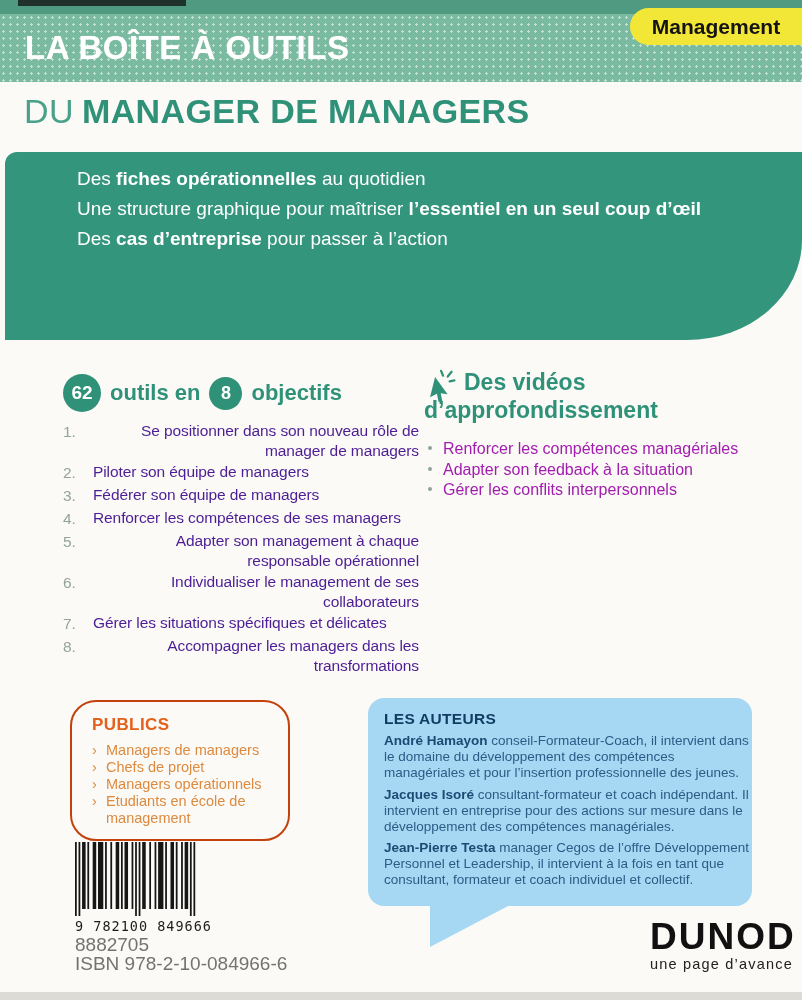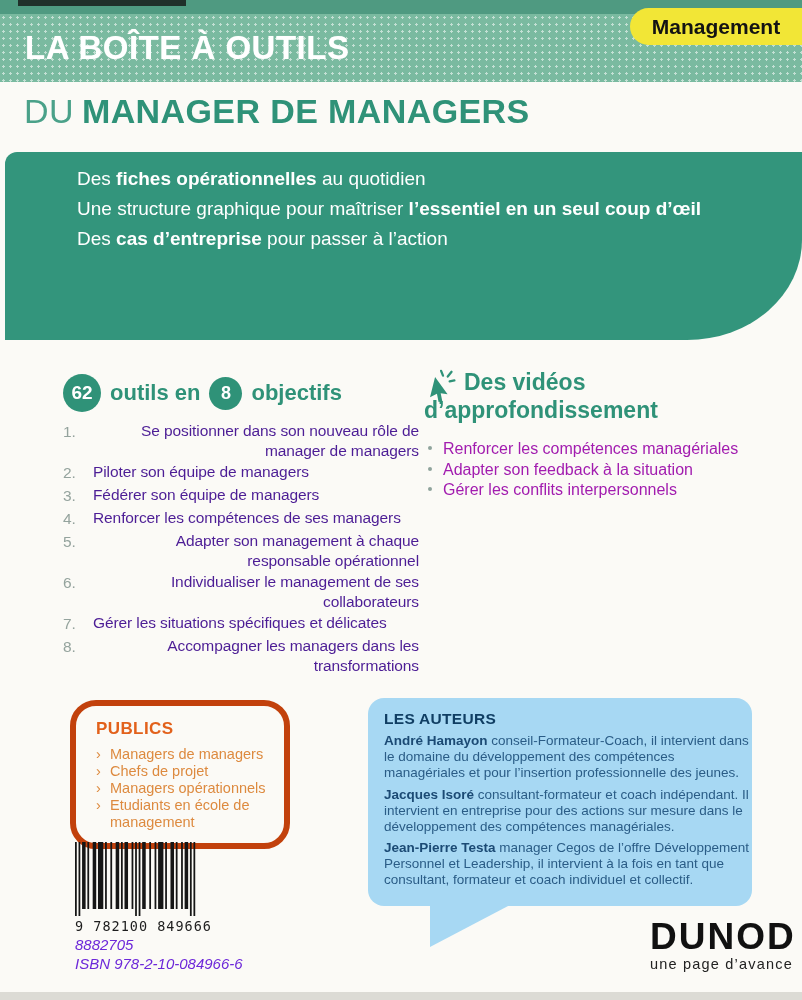--- a/index.html
+++ b/index.html
@@ -44,41 +44,41 @@
   .videos-section{position:absolute;left:424px;top:368px;width:340px;}
   .videos-header{position:relative;}
   .click-cursor-icon{position:absolute;left:0;top:0;width:38px;height:38px;}
   .videos-title{color:#2f9278;font-weight:800;font-size:23px;line-height:28px;}
   .videos-title .l1{margin-left:40px;}
   .videos-list{margin-top:15px;}
   .video-item{display:flex;align-items:baseline;color:#a21caf;font-size:16px;line-height:20.5px;}
   .dot{flex:0 0 auto;width:4px;height:4px;border-radius:50%;background:#8fa39c;margin:0 11px 2px 4px;align-self:center;}
 
   
-  .publics-box{position:absolute;left:70px;top:700px;width:220px;border:6px solid #c2410c;border-radius:26px;
+  .publics-box{position:absolute;left:70px;top:700px;width:220px;border:2px solid #c2410c;border-radius:26px;
     padding:13px 14px 12px 20px;box-sizing:border-box;background:#fbfaf6;}
   .publics-title{color:#e2611b;font-weight:800;font-size:17px;letter-spacing:.4px;margin-bottom:7px;}
   .publics-item{display:flex;color:#dd8a3f;font-size:14.5px;line-height:17px;}
   .chevron-marker{flex:0 0 14px;color:#dd8a3f;}
 
   
   .authors-bubble{position:absolute;left:368px;top:698px;width:384px;box-sizing:border-box;background:#a7d8f3;
     border-radius:16px;padding:12px 1px 12px 16px;}
   .authors-title{color:#103e63;font-weight:800;font-size:15.5px;margin-bottom:5px;letter-spacing:.3px;}
   .author-entry{color:#2a5c86;font-size:13.5px;line-height:15.9px;margin-bottom:6px;}
   .author-entry:last-child{margin-bottom:0;}
   .author-entry b{color:#1b4a74;font-weight:800;}
   .speech-tail{position:absolute;left:62px;top:100%;width:0;height:0;margin-top:-1px;
     border-top:42px solid #a7d8f3;border-right:80px solid transparent;}
 
   
   .barcode{position:absolute;left:75px;top:842px;width:122px;}
   .barcode svg{display:block;}
   .barcode-number{margin-top:2px;font-family:"DejaVu Sans Mono",monospace;font-size:13.5px;color:#1d1d1d;letter-spacing:1px;white-space:nowrap;}
-  .print-codes{position:absolute;left:75px;top:935px;color:#6d28d9;font-size:15px;line-height:19px;font-style:italic;}
+  .print-codes{position:absolute;left:75px;top:935px;color:#737373;font-size:19px;line-height:19px;}
   .publisher{position:absolute;left:650px;top:918px;}
   .publisher-logo{font-size:37px;font-weight:900;letter-spacing:2px;color:#111;line-height:38px;}
   .publisher-tagline{font-size:14.5px;color:#222;letter-spacing:1.2px;margin-top:0;}
   .bottom-edge{position:absolute;left:0;bottom:0;width:802px;height:8px;background:#dcdbd5;}
 </style>
 </head>
 <body>
 
 <div class="page">
 

